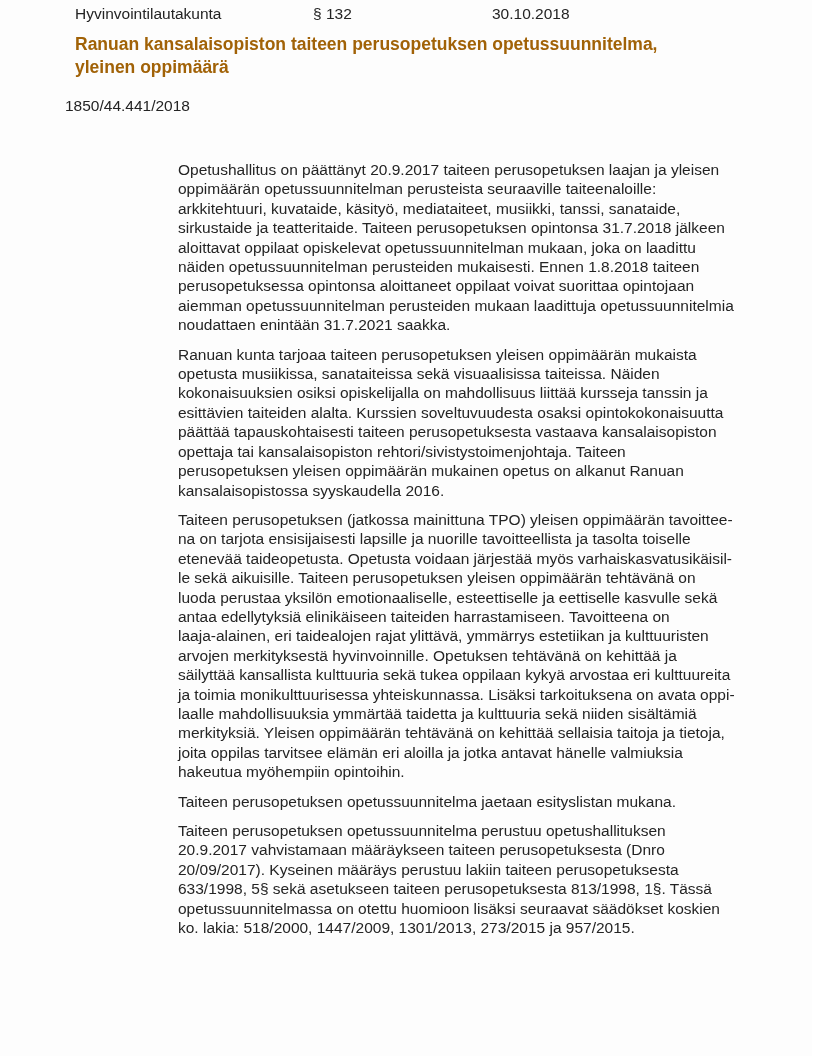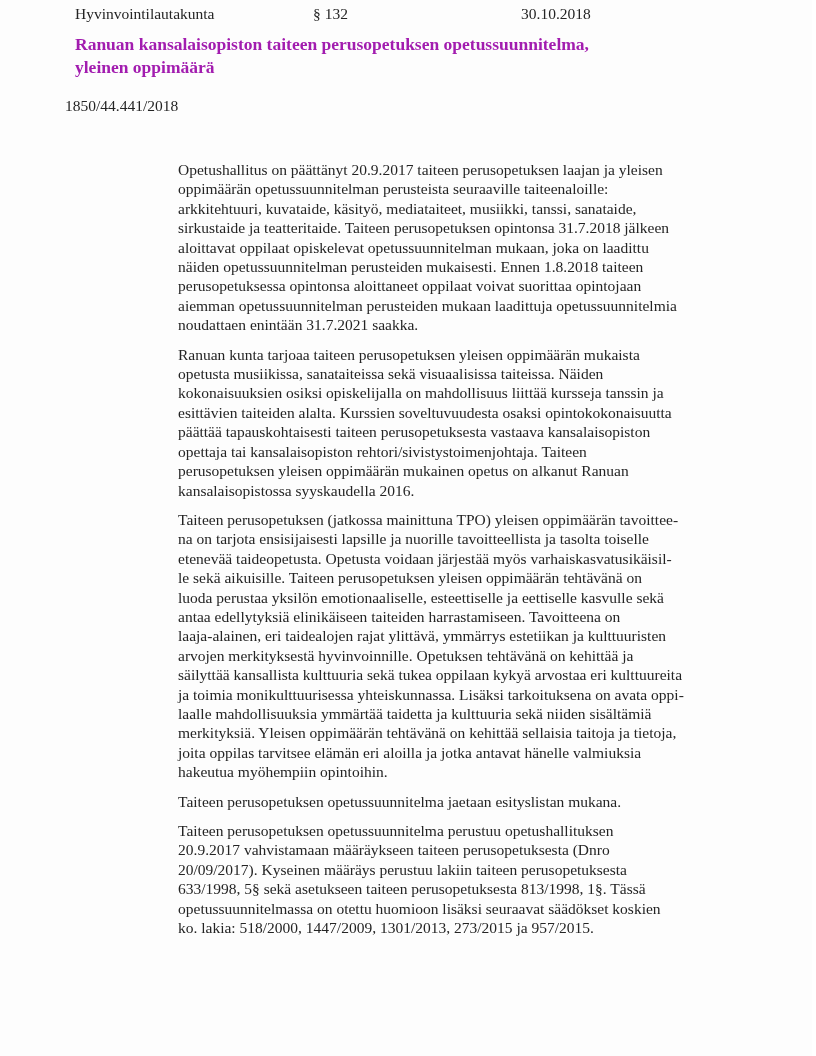--- a/index.html
+++ b/index.html
@@ -5,44 +5,44 @@
   html, body {
     margin: 0;
     padding: 0;
     background: #ffffff;
   }
   .page {
     position: relative;
     width: 812px;
     height: 1056px;
     background: #fdfdfd;
-    font-family: Liberation Serif, serif;
+    font-family: Liberation Sans, sans-serif;
     color: #242424;
     overflow: hidden;
   }
   .hdr-item {
     position: absolute;
     top: 4px;
     font-size: 15.5px;
     line-height: 19px;
     white-space: nowrap;
   }
   #hdr-committee { left: 75px; }
   #hdr-section   { left: 298px; margin-left: 15px; }
-  #hdr-date      { left: 521px; text-align: center; }
+  #hdr-date      { left: 492px; text-align: center; }
   .doc-title {
     position: absolute;
     left: 75px;
     top: 33px;
     margin: 0;
     font-size: 17.5px;
     line-height: 23px;
     font-weight: bold;
     white-space: pre-line;
-    color: #a21caf;
+    color: #a16207;
   }
   .case-number {
     position: absolute;
     left: 65px;
     top: 96px;
     font-size: 15.5px;
     line-height: 19px;
   }
   .subheading {
     position: absolute;

